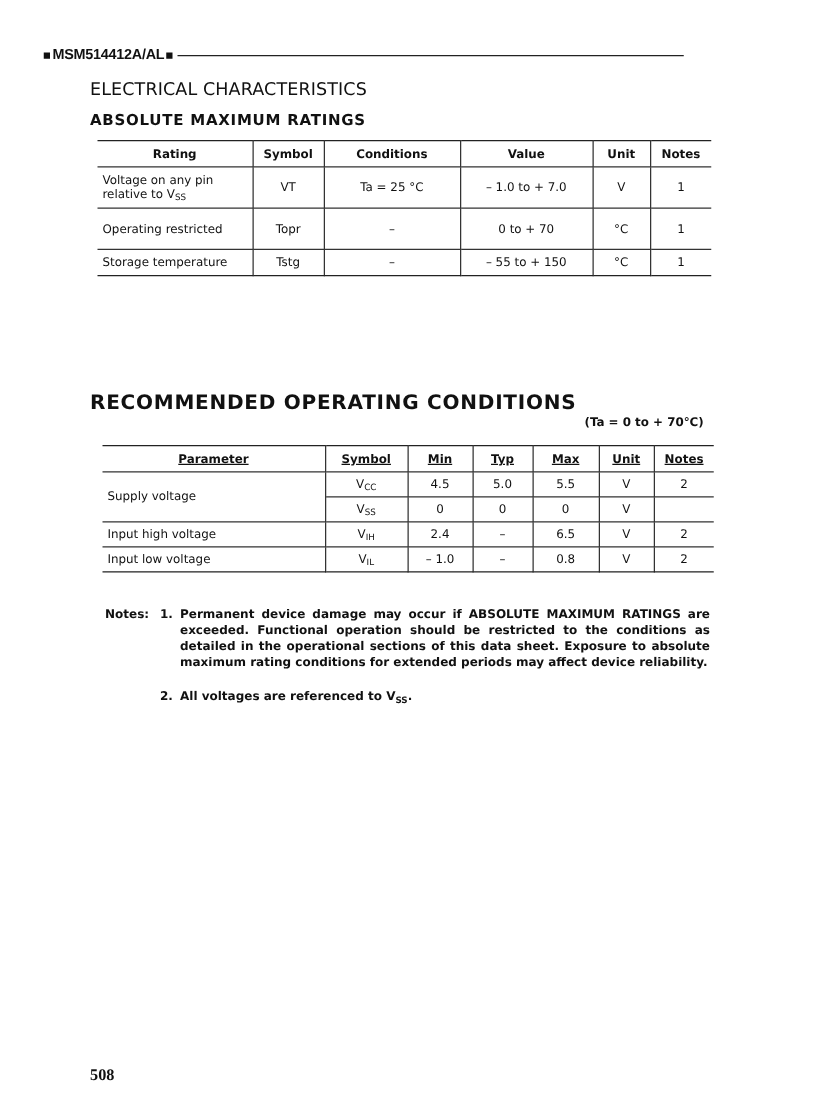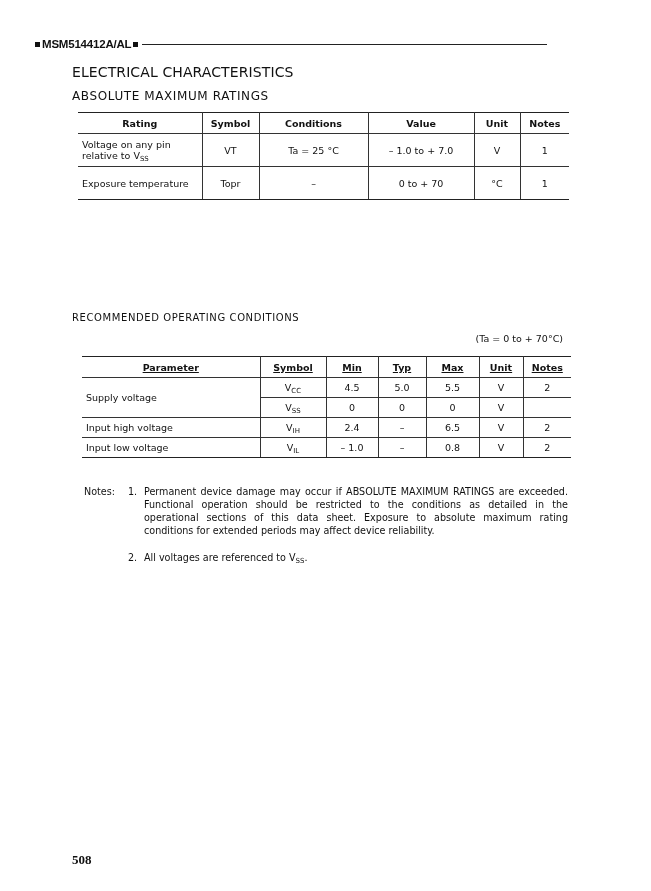--- a/index.html
+++ b/index.html
@@ -1,25 +1,25 @@
 <!DOCTYPE html>
 <html><head>
 <meta charset="utf-8">
 <style>
   html, body { margin: 0; padding: 0; background: #ffffff; }
   body { width: 651px; height: 891px; position: relative; overflow: hidden;
          font-family: "DejaVu Sans", sans-serif; color: #111; }
-  .abs { position: absolute; }
+  .abs { position: absolute; font-weight: bold; }
   .runhead { left: 33px; top: 38px; font-family: "Liberation Sans", sans-serif; font-weight: bold;
              font-size: 11.5px; letter-spacing: -0.2px; display: flex; align-items: center; white-space: nowrap; justify-content: center; }
   .runhead .sq { display: inline-block; width: 5px; height: 5px; background: #111; margin: 0 2px; }
   .runhead .rule { display: inline-block; height: 1px; background: #222; width: 405px; margin-left: 2px; }
   .h1 { left: 72px; top: 64px; font-size: 14px; font-weight: normal; letter-spacing: 0.1px; }
   .h2 { left: 72px; top: 89px; font-size: 12px; letter-spacing: 0.6px; }
-  .h3 { left: 72px; top: 312px; font-size: 10px; letter-spacing: 0.6px; }
+  .h3 { left: 72px; top: 312px; font-size: 16px; letter-spacing: 0.6px; }
   .cond { right: 88px; top: 333px; font-size: 9.5px; }
 
   table { border-collapse: collapse; position: absolute; font-size: 9.5px; }
   td, th { border: 1px solid #333; padding: 0 3px; text-align: center; font-weight: normal; }
   th { font-weight: bold; }
   td.left { text-align: left; padding-left: 4px; }
   tr > :first-child { border-left: none; }
   tr > :last-child { border-right: none; }
   thead tr th { border-top: 1.5px solid #222; }
   tbody tr:last-child td { border-bottom: 1.5px solid #222; }
@@ -80,24 +80,32 @@
   <tbody>
     <tr class="tall">
       <td class="left"><span>Voltage on any pin relative to V</span><sub>SS</sub></td>
       <td>VT</td>
       <td>Ta = 25 °C</td>
       <td>– 1.0 to + 7.0</td>
       <td>V</td>
       <td>1</td>
     </tr>
     <tr class="tall">
-      <td class="left">Exposure temperature</td>
+      <td class="left">Operating restricted</td>
       <td>Topr</td>
       <td>–</td>
       <td>0 to  + 70</td>
+      <td>°C</td>
+      <td>1</td>
+    </tr>
+    <tr class="short">
+      <td class="left">Storage temperature</td>
+      <td>Tstg</td>
+      <td>–</td>
+      <td>– 55 to  + 150</td>
       <td>°C</td>
       <td>1</td>
     </tr>
   </tbody>
 </table>
 
 <div class="abs h3">RECOMMENDED  OPERATING  CONDITIONS</div>
 <div class="abs cond">(Ta = 0 to  + 70°C)</div>
 
 <table id="t2">

